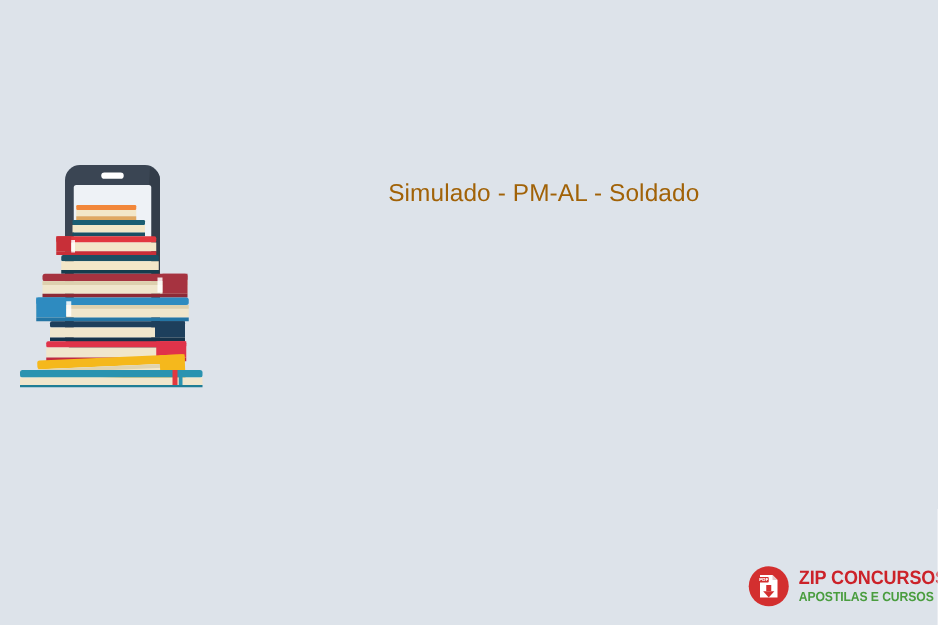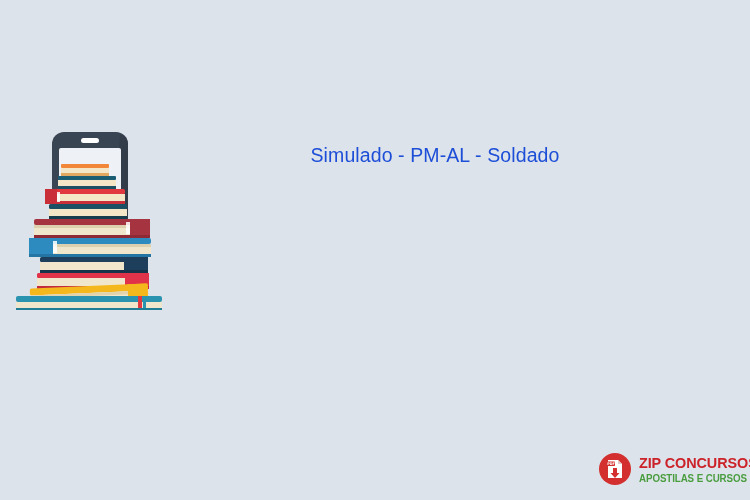--- a/index.html
+++ b/index.html
@@ -36,21 +36,21 @@
   
   #course-title {
     position: absolute;
     left: 180px;
     top: 144px;
     width: 510px;
     text-align: center;
     font-family: "Liberation Sans", sans-serif;
     font-size: 19.5px;
     font-weight: 400;
-    color: #1d4ed8;
+    color: #a16207;
     letter-spacing: 0.1px;
     white-space: nowrap;
   }
 
   
   #brand-logo {
     position: absolute;
     left: 598px;
     top: 450px;
     height: 38px;

